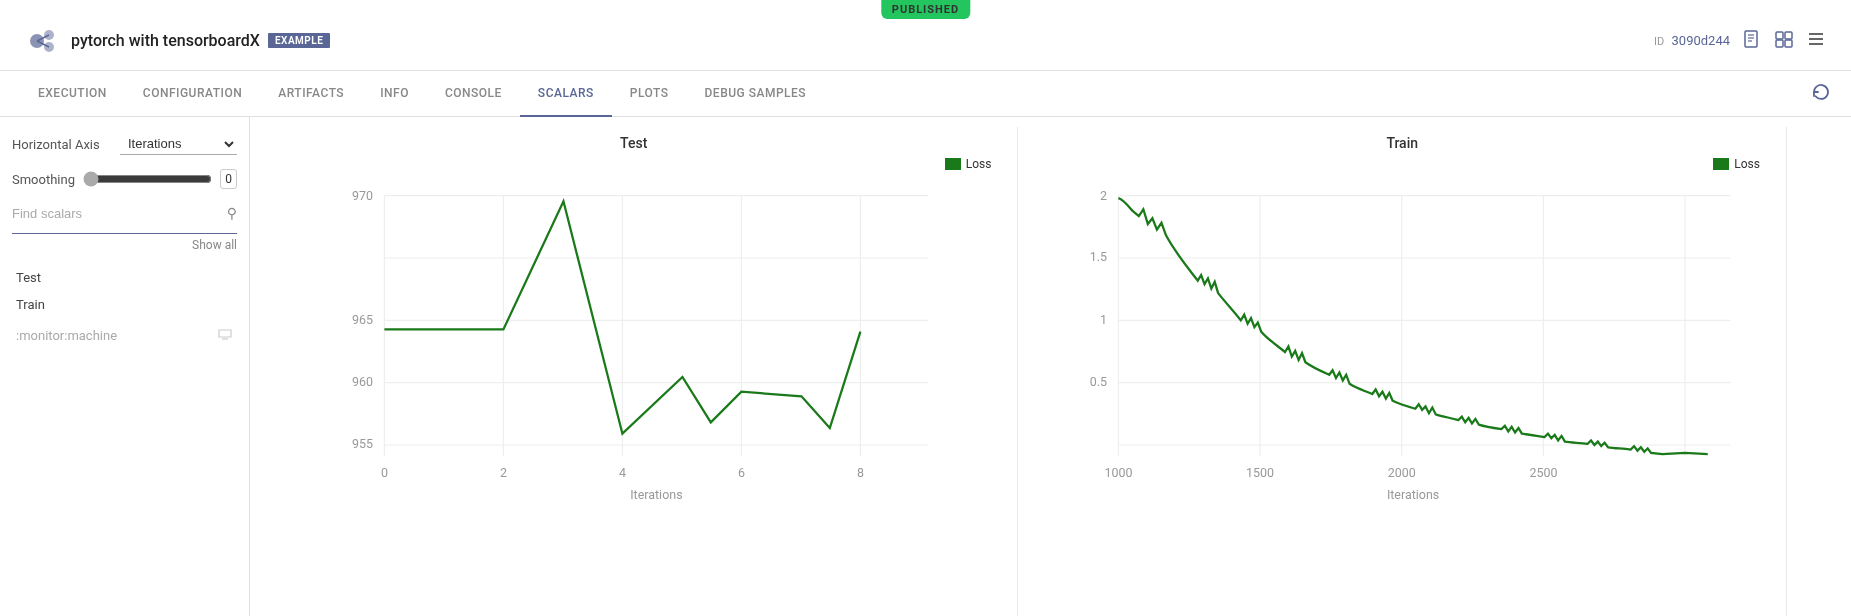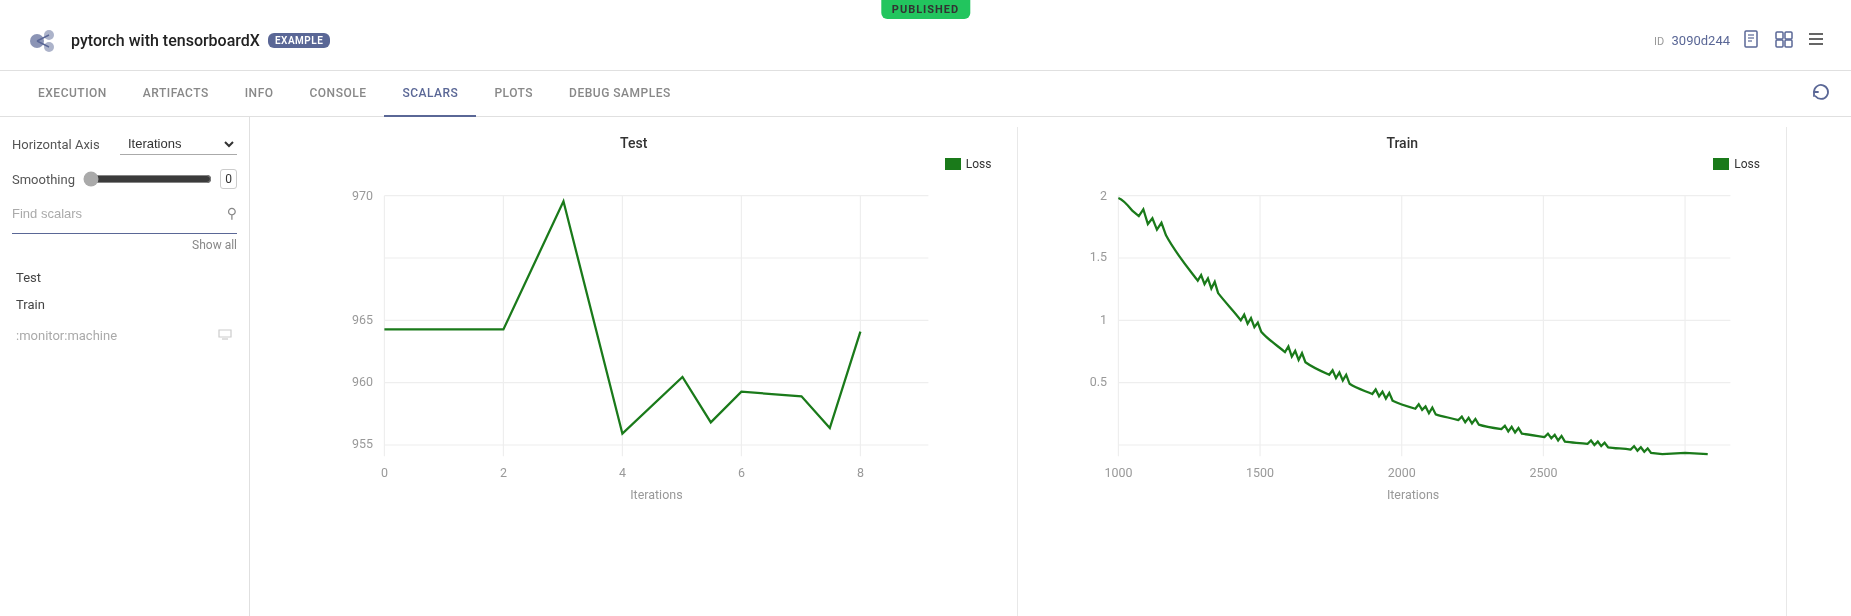--- a/index.html
+++ b/index.html
@@ -39,21 +39,21 @@
       font-size: 16px;
       font-weight: 500;
       color: #222;
     }
     .header-example-badge {
       background: #5a6796;
       color: #fff;
       font-size: 10px;
       font-weight: 600;
       padding: 2px 7px;
-      border-radius: 6px;
+      border-radius: 1px;
       margin-left: 8px;
       letter-spacing: 0.5px;
     }
     .header-right {
       margin-left: auto;
       display: flex;
       align-items: center;
       gap: 12px;
       color: #5a6796;
       font-size: 13px;
@@ -300,20 +300,21 @@
           <line x1="3" y1="5" x2="17" y2="5" stroke="#555" stroke-width="1.8"></line>
           <line x1="3" y1="10" x2="17" y2="10" stroke="#555" stroke-width="1.8"></line>
           <line x1="3" y1="15" x2="17" y2="15" stroke="#555" stroke-width="1.8"></line>
         </svg>
     </span>
   </div>
 </div>
 
 <div class="nav-tabs">
   <div class="nav-tab">EXECUTION</div>
+  <div class="nav-tab">CONFIGURATION</div>
   <div class="nav-tab">ARTIFACTS</div>
   <div class="nav-tab">INFO</div>
   <div class="nav-tab">CONSOLE</div>
   <div class="nav-tab active">SCALARS</div>
   <div class="nav-tab">PLOTS</div>
   <div class="nav-tab">DEBUG SAMPLES</div>
   <span class="nav-refresh">
     <svg width="20" height="20" viewBox="0 0 20 20" fill="none">
         <path d="M3 10a7 7 0 1 1 1.5 4.3" stroke="#5a6796" stroke-width="1.8" stroke-linecap="round"></path>
         <polyline points="3,14 3,10 7,10" stroke="#5a6796" stroke-width="1.8" stroke-linecap="round" stroke-linejoin="round" fill="none"></polyline>

